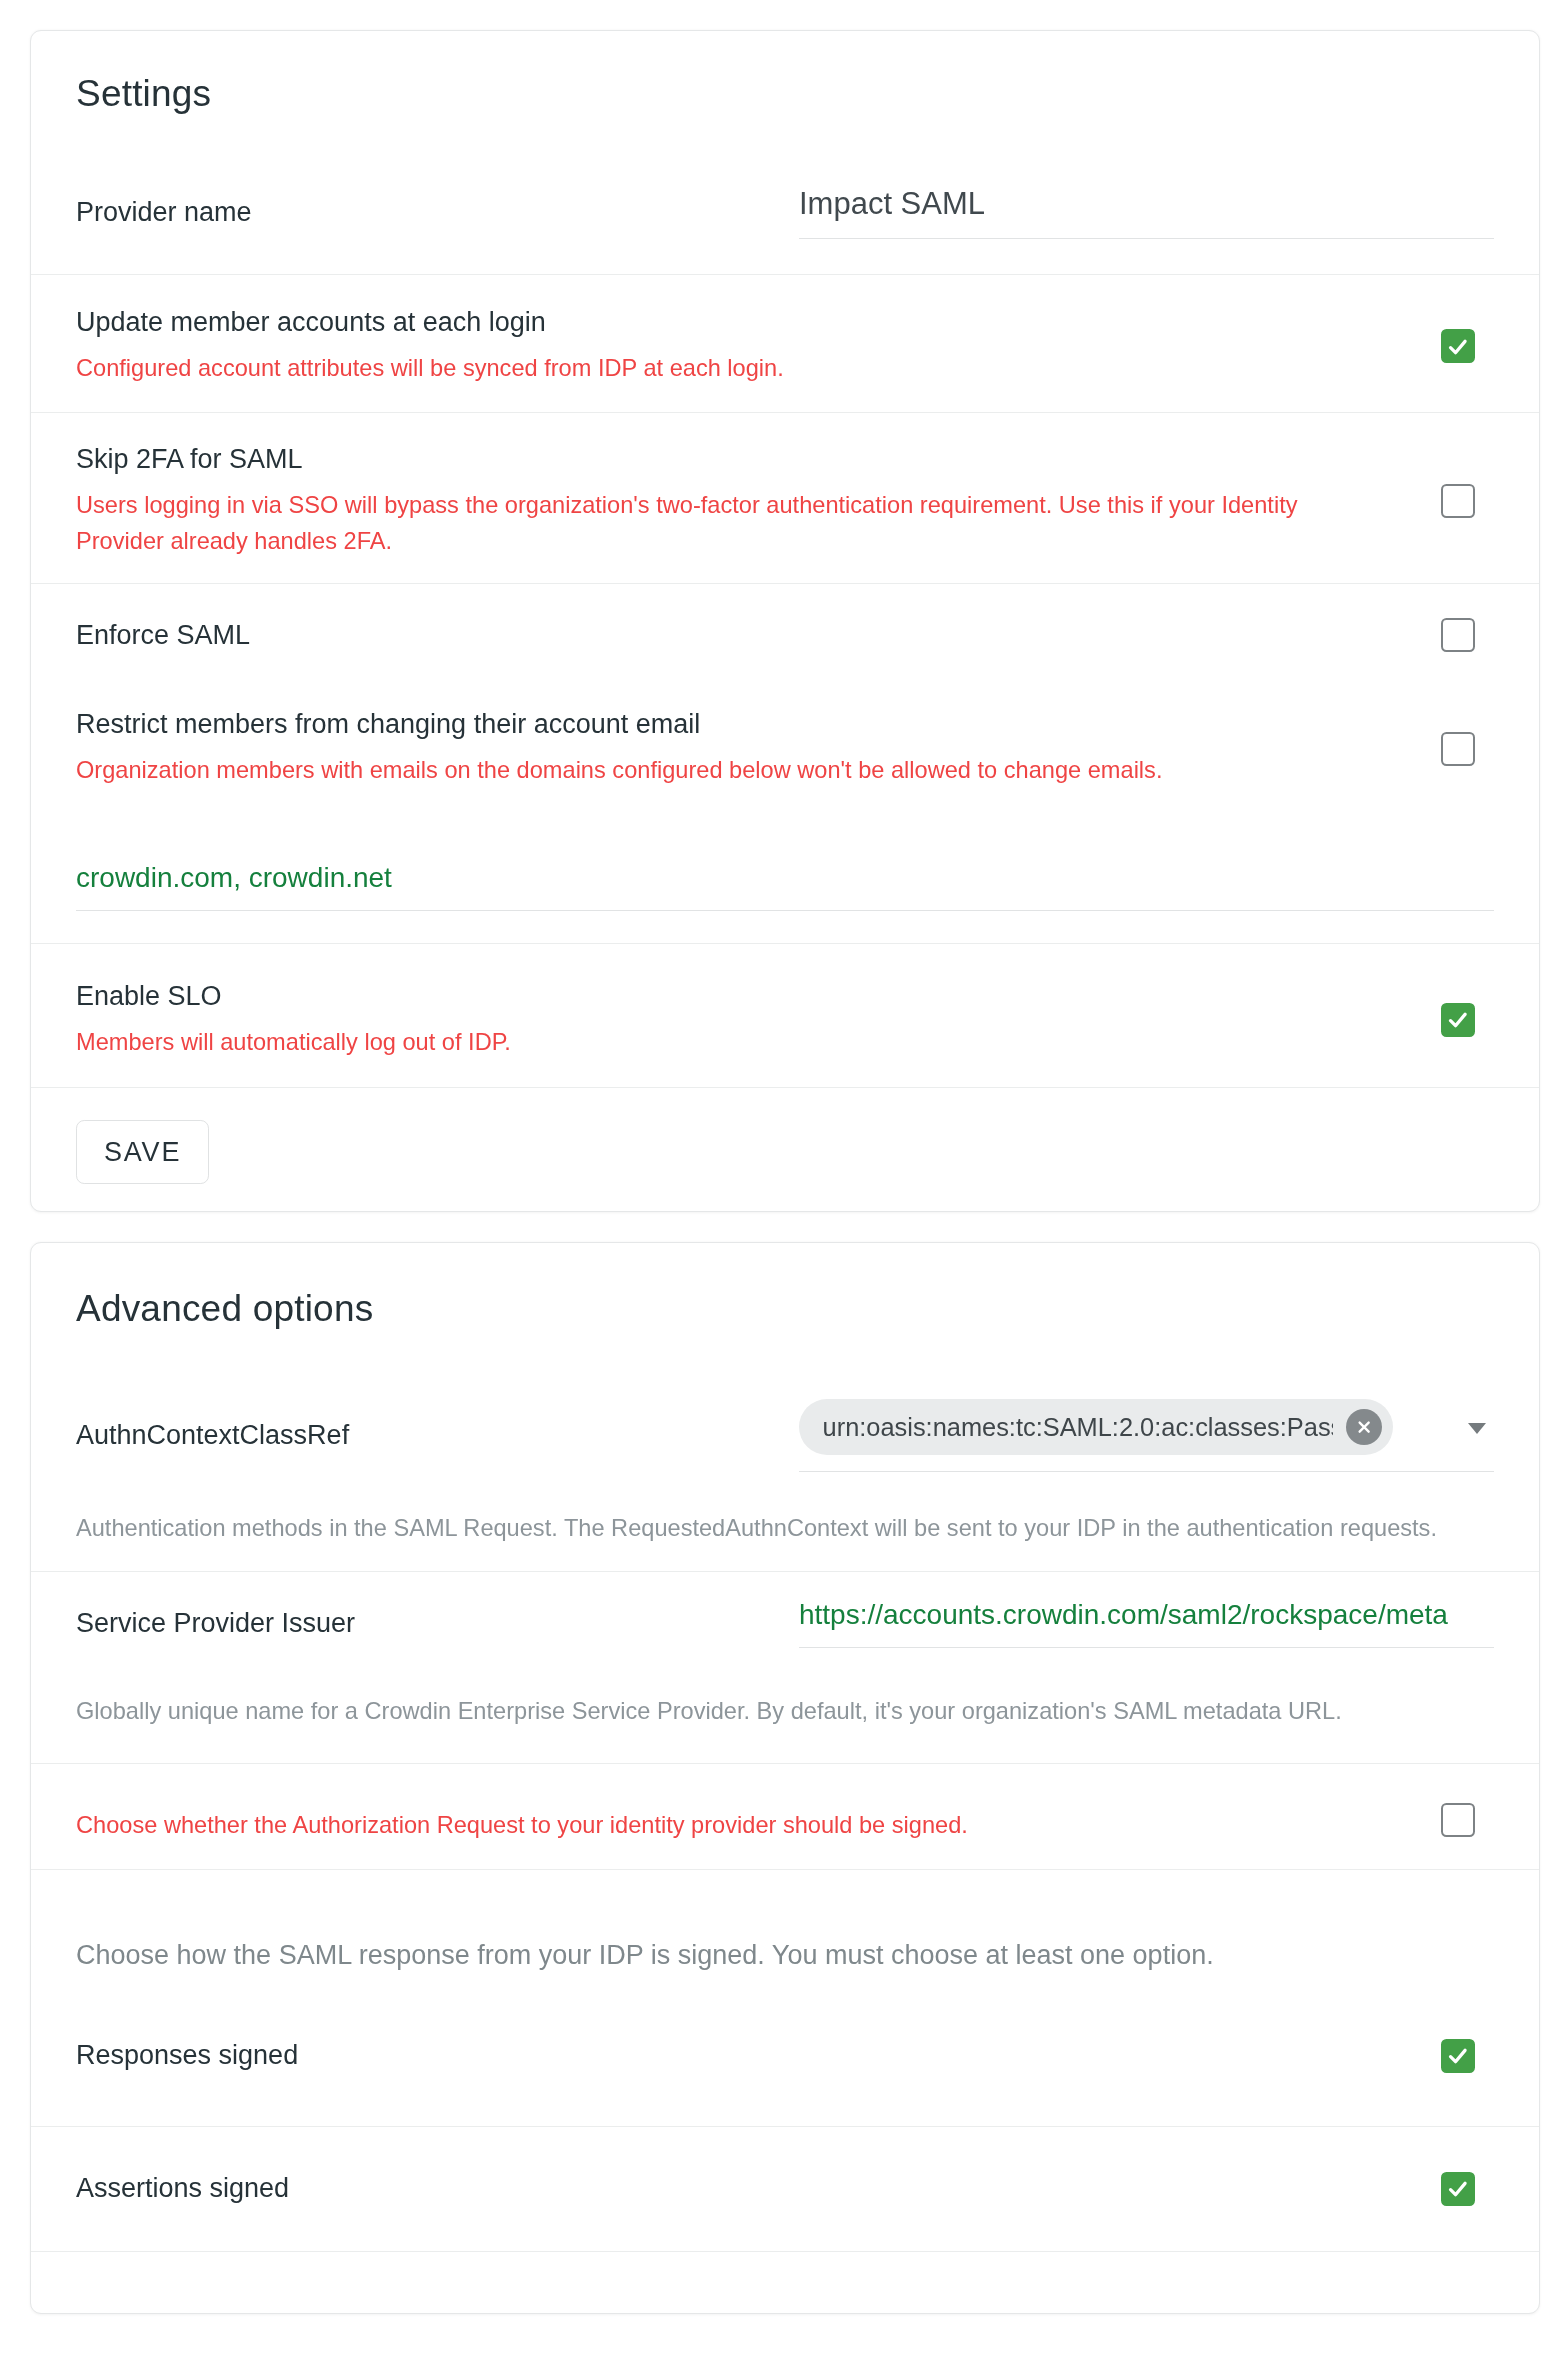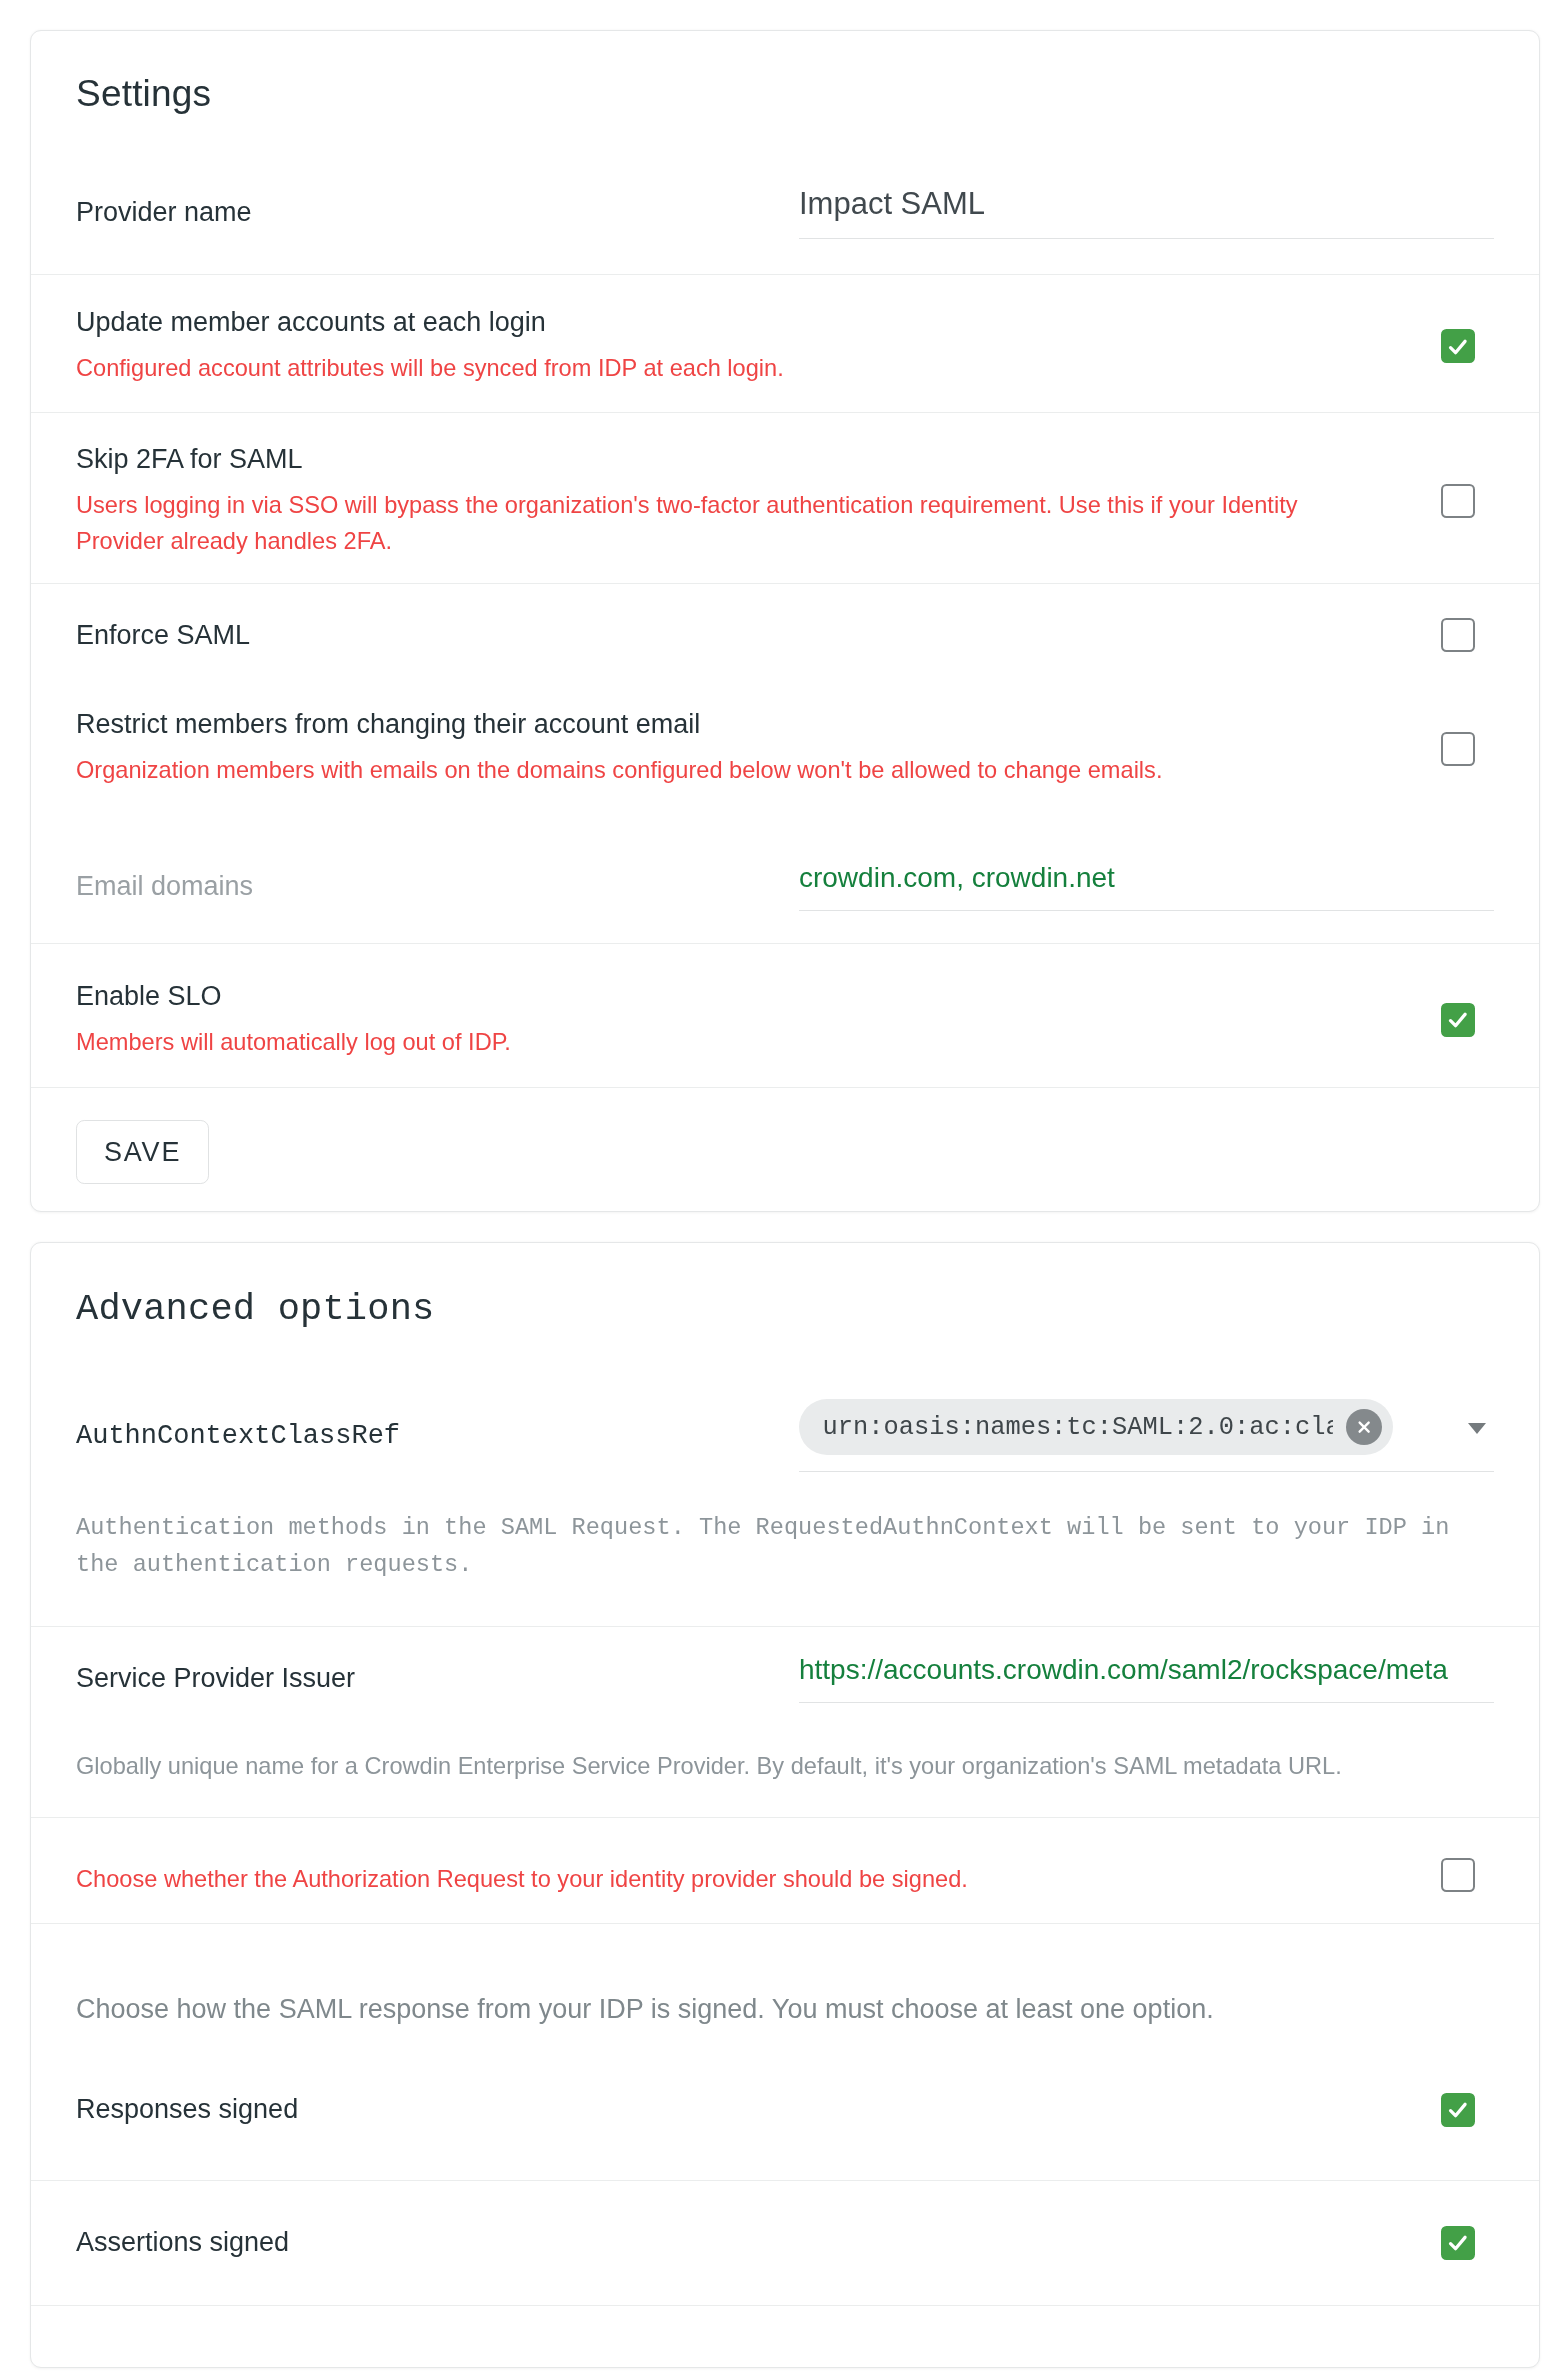--- a/index.html
+++ b/index.html
@@ -123,21 +123,21 @@
 
   .s-update { padding-top: 31px; padding-bottom: 25.4px; }
   .s-skip2fa { padding-top: 30px; padding-bottom: 23.6px; }
   .s-enforce-group { padding-top: 34px; padding-bottom: 32px; }
   .s-enforce-group .check-row + .check-row { margin-top: 56px; }
   .s-enforce-group .row-split { margin-top: 73px; }
   .s-enable-slo { padding-top: 36px; padding-bottom: 27px; }
   .s-save { padding-top: 32px; padding-bottom: 27px; }
 
   
-  .s-advanced-head { padding-top: 45px; padding-bottom: 42px; font-family: Liberation Mono, monospace; }
+  .s-advanced-head { padding-top: 45px; padding-bottom: 24px; }
   .s-advanced-head .row-split { margin-top: 69px; }
   .s-advanced-head .full-desc { margin-top: 38px; }
 
   .s-spi { padding-top: 27px; padding-bottom: 33px; }
   .s-spi .full-desc { margin-top: 45px; }
 
   .s-authreq { padding-top: 33px; padding-bottom: 25.4px; }
 
   .s-choose { padding-top: 67px; padding-bottom: 53px; }
   .s-choose .check-row { margin-top: 64px; }
@@ -200,21 +200,20 @@
       <div class="check-row">
         <div class="texts">
           <div class="row-title">Restrict members from changing their account email</div>
           <div class="row-desc">Organization members with emails on the domains configured below won't be allowed to change emails.</div>
         </div>
         <div class="checkbox">
           
         </div>
       </div>
       <div class="row-split">
-        <div class="col-label muted">Email domains</div>
         <div class="col-field">
           <span class="input-placeholder">crowdin.com, crowdin.net</span>
         </div>
       </div>
     </div>
 
     <div class="section s-enable-slo">
       <div class="check-row">
         <div class="texts">
           <div class="row-title">Enable SLO</div>

